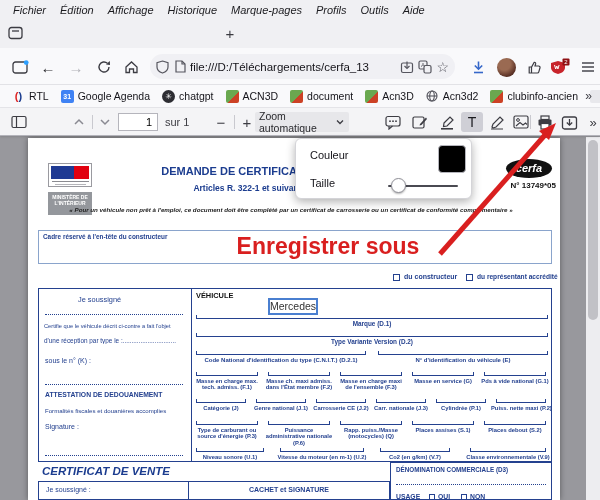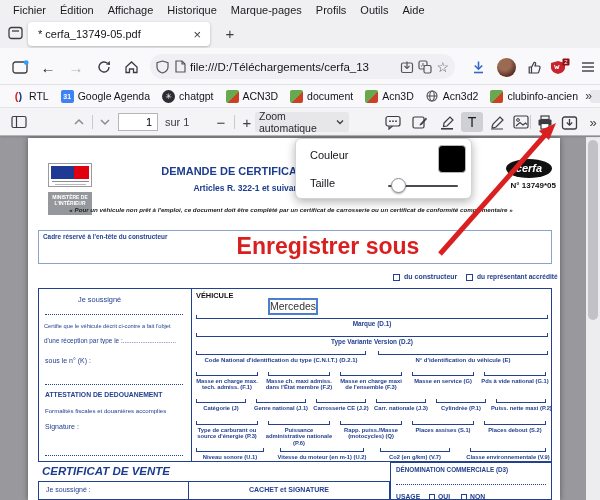--- a/index.html
+++ b/index.html
@@ -2,21 +2,21 @@
 <html><head>
 <meta charset="utf-8">
 <style>
   * { margin:0; padding:0; box-sizing:border-box; }
   body { font-family:"Liberation Sans", sans-serif; }
   #app { position:relative; width:600px; height:500px; overflow:hidden; background:#98989d; font-family:"Liberation Sans", sans-serif; }
   .abs { position:absolute; }
 
   
   .menubar { left:0; top:0; width:600px; height:19px; background:#f0f0f3; display:flex; align-items:center; padding-left:6px; gap:0; }
-  .menu-item { font-size:11px; color:#1b1b1f; padding:0 7px; }
+  .menu-item { font-size:11px; color:#1b1b1f; padding:0 7px;font-style:italic; }
   .tabbar { left:0; top:19px; width:600px; height:29px; background:#f0f0f3; display:flex; align-items:center; }
   .tab { position:absolute; left:28px; top:3px; width:182px; height:24px; background:#fff; border-radius:4px; box-shadow:0 1px 3px rgba(0,0,0,.25); display:flex; align-items:center; padding:0 6px 0 10px; }
   .tab-title { font-size:11px; color:#15141a; flex:1; white-space:nowrap; overflow:hidden; }
   .tab-close { font-size:13px; color:#3a3a40; padding:0 3px; }
   .newtab { position:absolute; left:218px; top:3px; width:24px; height:24px; font-size:15px; color:#3a3a40; text-align:center; line-height:24px; }
   .navbar { left:0; top:48px; width:600px; height:37px; background:#f9f9fb; border-bottom:1px solid #e2e2e6; }
   .navbtn { position:absolute; top:7px; width:24px; height:24px; display:flex; align-items:center; justify-content:center; font-size:14px; color:#2a2a2e; }
   .urlbar { position:absolute; left:150px; top:6px; width:305px; height:25px; background:#f0f0f4; border-radius:13px; display:flex; align-items:center; padding:0 6px; }
   .urltext { font-size:11.5px; color:#15141a; white-space:nowrap; overflow:hidden; flex:1; margin-left:4px; }
   .bookmarksbar { left:0; top:85px; width:600px; height:23px; background:#f9f9fb; border-bottom:1px solid #e6e6ea; display:flex; align-items:center; padding-left:6px; }
@@ -72,24 +72,20 @@
     <span class="menu-item">Aide</span>
   </div>
 
   <div class="abs tabbar">
     <span style="position:absolute;left:8px;top:7px;">
       <svg class="ic" width="15" height="14" viewBox="0 0 15 14">
           <rect x="1" y="1.5" width="13" height="11" rx="2.5" fill="none" stroke="#3c3c43" stroke-width="1.3"></rect>
           <line x1="4" y1="5" x2="11" y2="5" stroke="#3c3c43" stroke-width="1.3"></line>
         </svg>
     </span>
-    <div class="tab">
-      <span class="tab-title">* cerfa_13749-05.pdf</span>
-      <span class="tab-close">×</span>
-    </div>
     <span class="newtab">+</span>
   </div>
 
   <div class="abs navbar">
     <span class="navbtn" style="left:8px;">
       <svg class="ic" width="17" height="15" viewBox="0 0 17 15">
           <rect x="1" y="2" width="14" height="11" rx="2.5" fill="none" stroke="#3c3c43" stroke-width="1.3"></rect>
           <circle cx="14.2" cy="2.6" r="2.4" fill="#2b9fff"></circle>
         </svg>
     </span>

